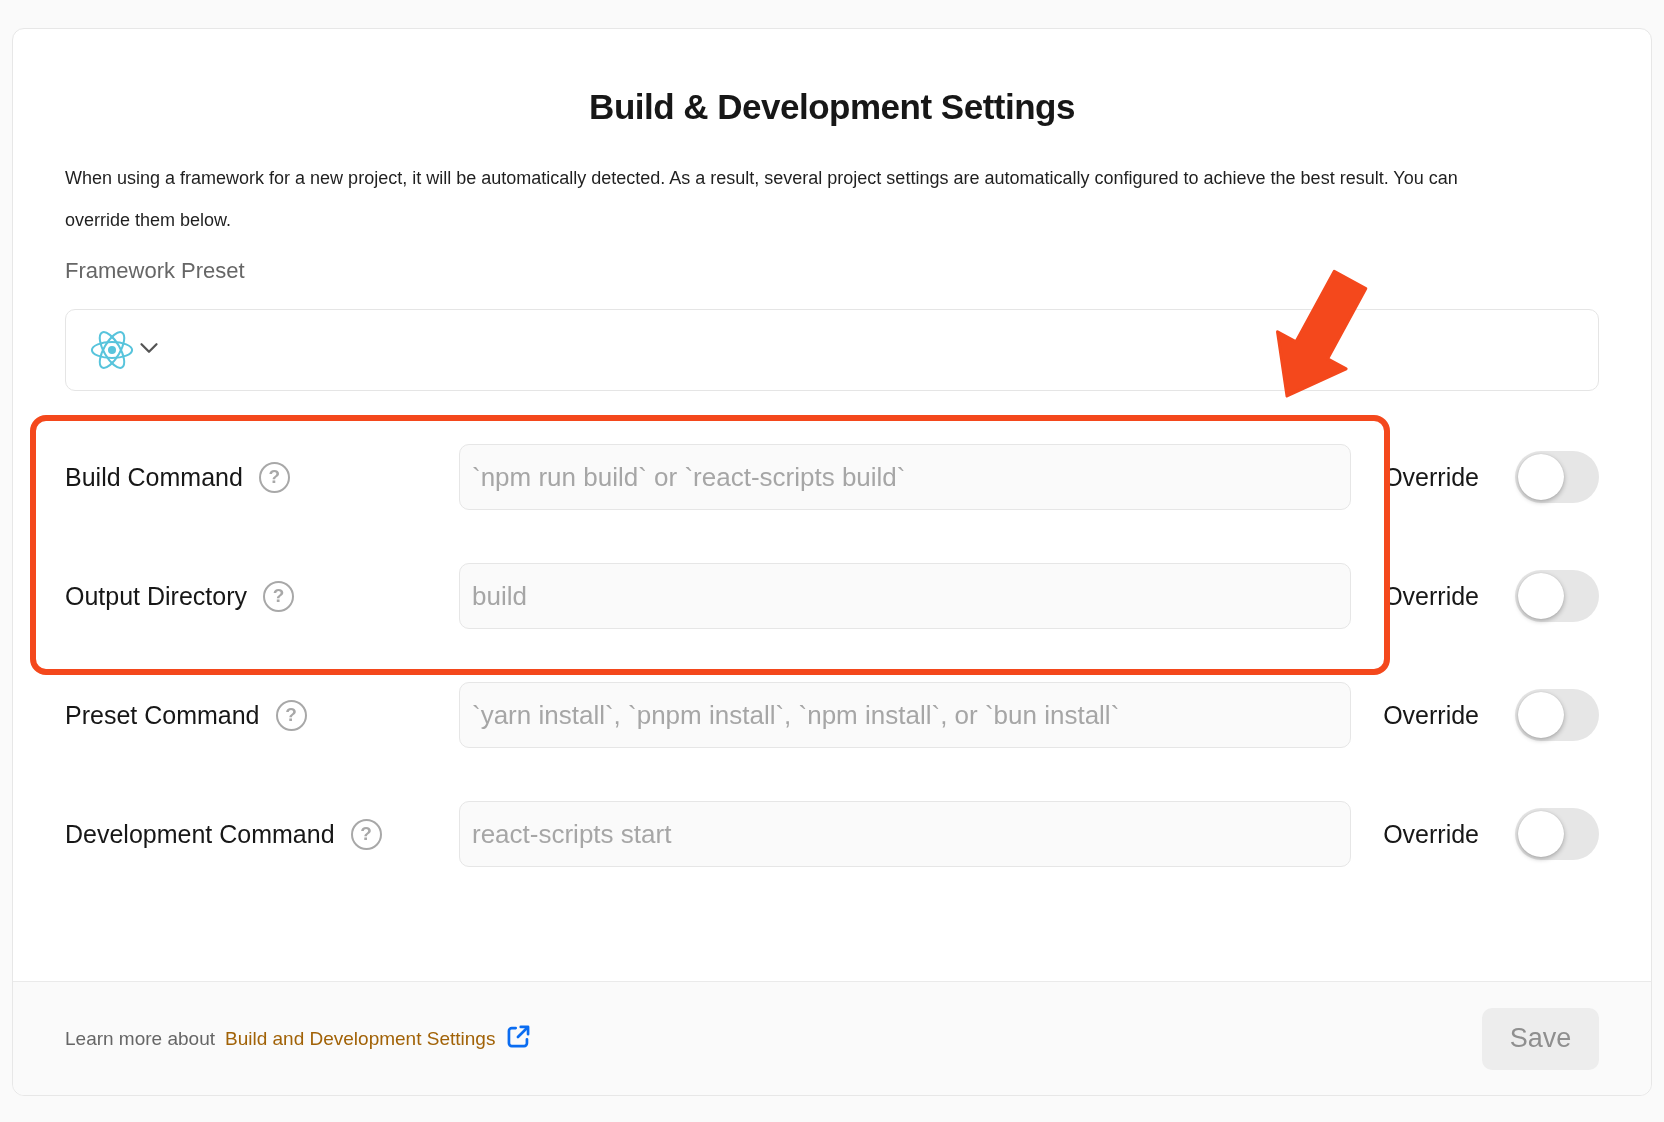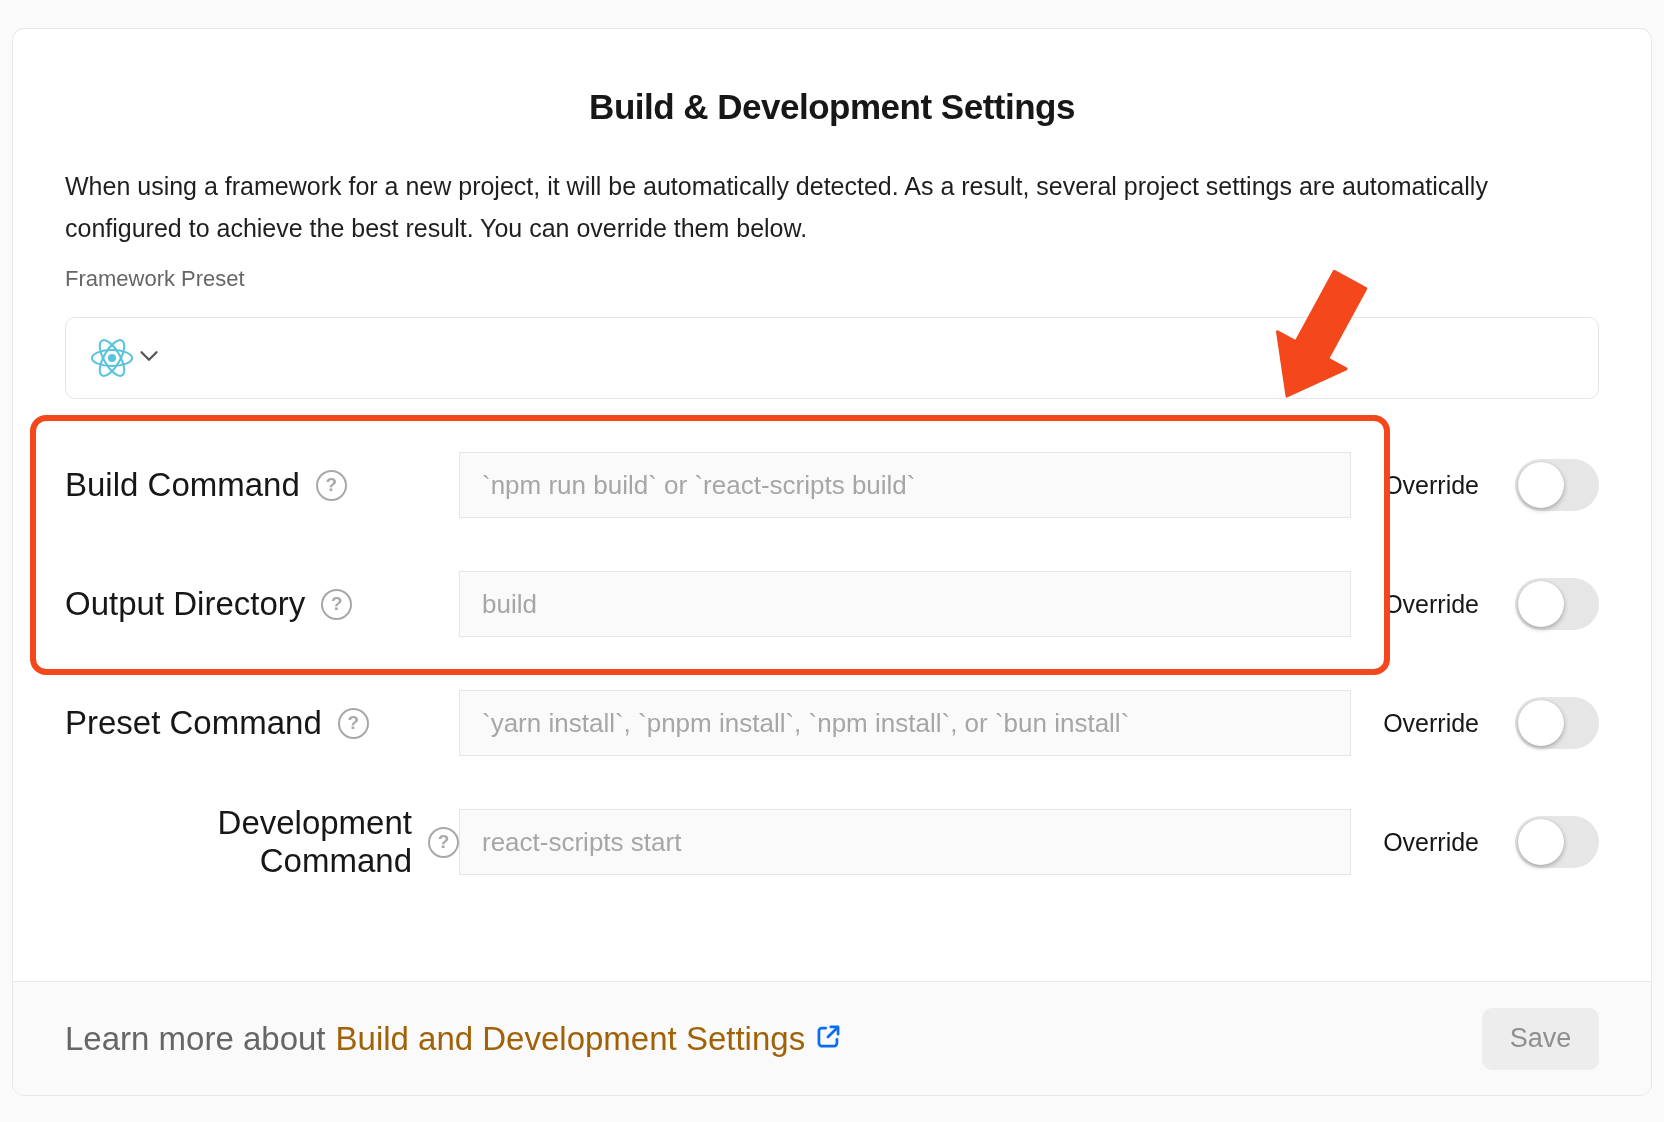--- a/index.html
+++ b/index.html
@@ -16,22 +16,22 @@
     background: #ffffff;
     border: 1px solid #e7e7e7;
     border-radius: 12px;
   }
   .card-body { padding: 54px 52px 0 52px; }
   .page-title {
     font-size: 35px; line-height: 48px; font-weight: 700;
     color: #171717; letter-spacing: -0.5px; text-align: center;
   }
   .page-desc {
-    margin-top: 34px; max-width: 1460px;
-    font-size: 25px; line-height: 42px; color: #1f1f1f;
+    margin-top: 26px; max-width: 1460px;
+    font-size: 18px; line-height: 42px; color: #1f1f1f;
   }
   .fw-label {
     margin-top: 16px;
     font-size: 22px; line-height: 28px; color: #666666;
   }
   .select {
     margin-top: 24px;
     height: 82px; width: 100%;
     border: 1px solid #e5e5e5; border-radius: 10px;
     background: #ffffff;
@@ -39,33 +39,33 @@
     padding: 0 28px 0 24px;
     cursor: pointer;
   }
   .select-icon { width: 44px; height: 44px; display: flex; align-items: center; justify-content: center; }
   .select-value { margin-left: 18px; font-size: 27px; color: #111111; flex: 1; }
   .chevron { width: 30px; height: 30px; }
 
   .rows { margin-top: 53px; }
   .row { display: flex; align-items: center; height: 66px; margin-bottom: 53px; }
   .row-label-area { width: 394px; display: flex; align-items: center; }
-  .row-label { font-size: 33px; font-weight: 500; color: #171717; text-align: right; }
+  .row-label { font-size: 25px; font-weight: 500; color: #171717; }
   .q-icon {
     margin-left: 16px; width: 31px; height: 31px; flex: none;
     border: 2px solid #a8a8a8; border-radius: 50%;
     color: #a8a8a8; font-size: 19px; font-weight: 600;
     display: flex; align-items: center; justify-content: center;
     cursor: default;
   }
   .row-input {
     width: 892px; height: 66px;
-    border: 1px solid #e6e6e6; border-radius: 0;
+    border: 1px solid #e6e6e6; border-radius: 10px;
     background: #fafafa;
-    padding: 0 22px;
+    padding: 0 12px;
     font-size: 26px; color: #333;
     font-family: "Liberation Sans", "DejaVu Sans", sans-serif;
     outline: none;
   }
   .row-input::placeholder { color: #a6a6a6; opacity: 1; }
   .override-area {
     flex: 1; display: flex; align-items: center; justify-content: flex-end; gap: 36px;
   }
   .override-label { font-size: 25px; color: #171717; }
   .toggle {
@@ -80,21 +80,21 @@
   }
 
   .footer {
     position: absolute; left: 0; right: 0; bottom: 0; height: 114px;
     background: #fafafa;
     border-top: 1px solid #eaeaea;
     border-radius: 0 0 12px 12px;
     display: flex; align-items: center; justify-content: space-between;
     padding: 0 52px;
   }
-  .footer-text { font-size: 33px; color: #666666; display: flex; align-items: center; gap: 10px; }
+  .footer-text { font-size: 19px; color: #666666; display: flex; align-items: center; gap: 10px; }
   .footer-link { color: #a16207; text-decoration: none; display: inline-flex; align-items: center; gap: 10px; cursor: pointer; }
   .ext-icon { width: 27px; height: 27px; }
   .save-btn {
     width: 117px; height: 62px;
     background: #ededed; border: none; border-radius: 10px;
     font-size: 27px; color: #8f8f8f;
     font-family: "Liberation Sans", "DejaVu Sans", sans-serif;
     cursor: not-allowed;
   }
 

